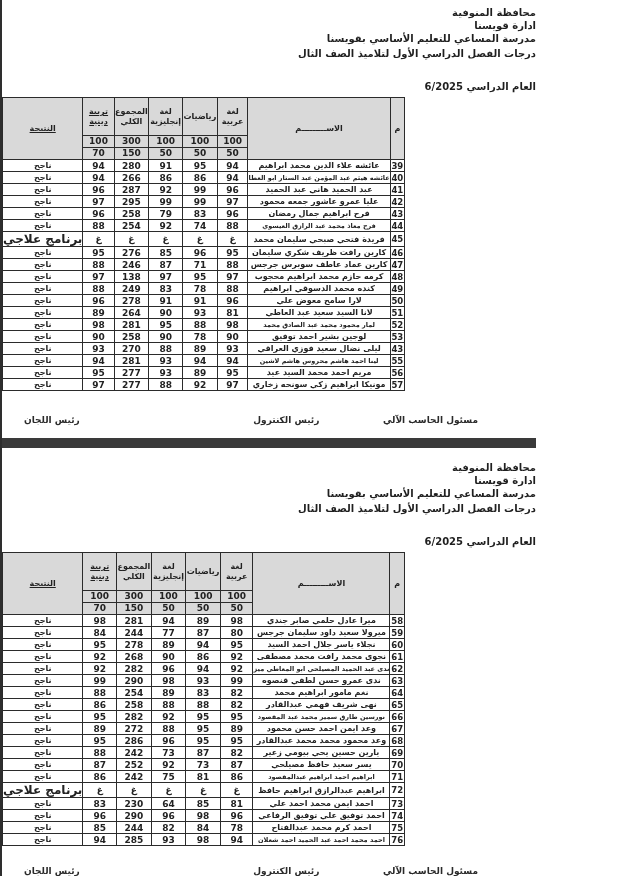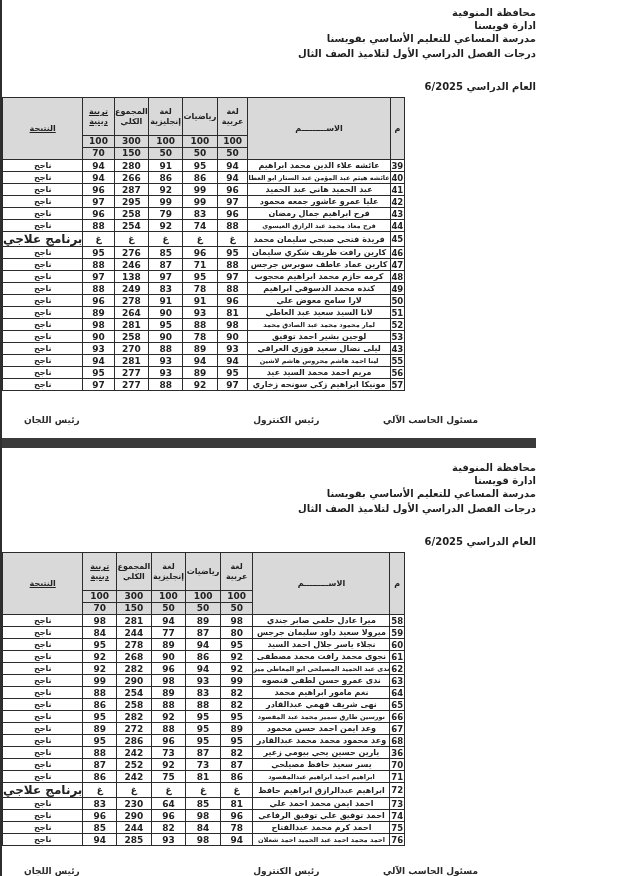--- a/index.html
+++ b/index.html
@@ -465,21 +465,21 @@
               <td class="cell-name">وعد محمود محمد محمد عبدالقادر</td>
               <td>95</td>
               <td>95</td>
               <td>96</td>
               <td>286</td>
               <td>95</td>
               <td class="cell-result">ناجح</td>
             </tr>
 
             <tr>
-              <td class="cell-no">36</td>
+              <td class="cell-no">69</td>
               <td class="cell-name">يارين حسين يحي بيومي زعير</td>
               <td>82</td>
               <td>87</td>
               <td>73</td>
               <td>242</td>
               <td>88</td>
               <td class="cell-result">ناجح</td>
             </tr>
 
             <tr>

